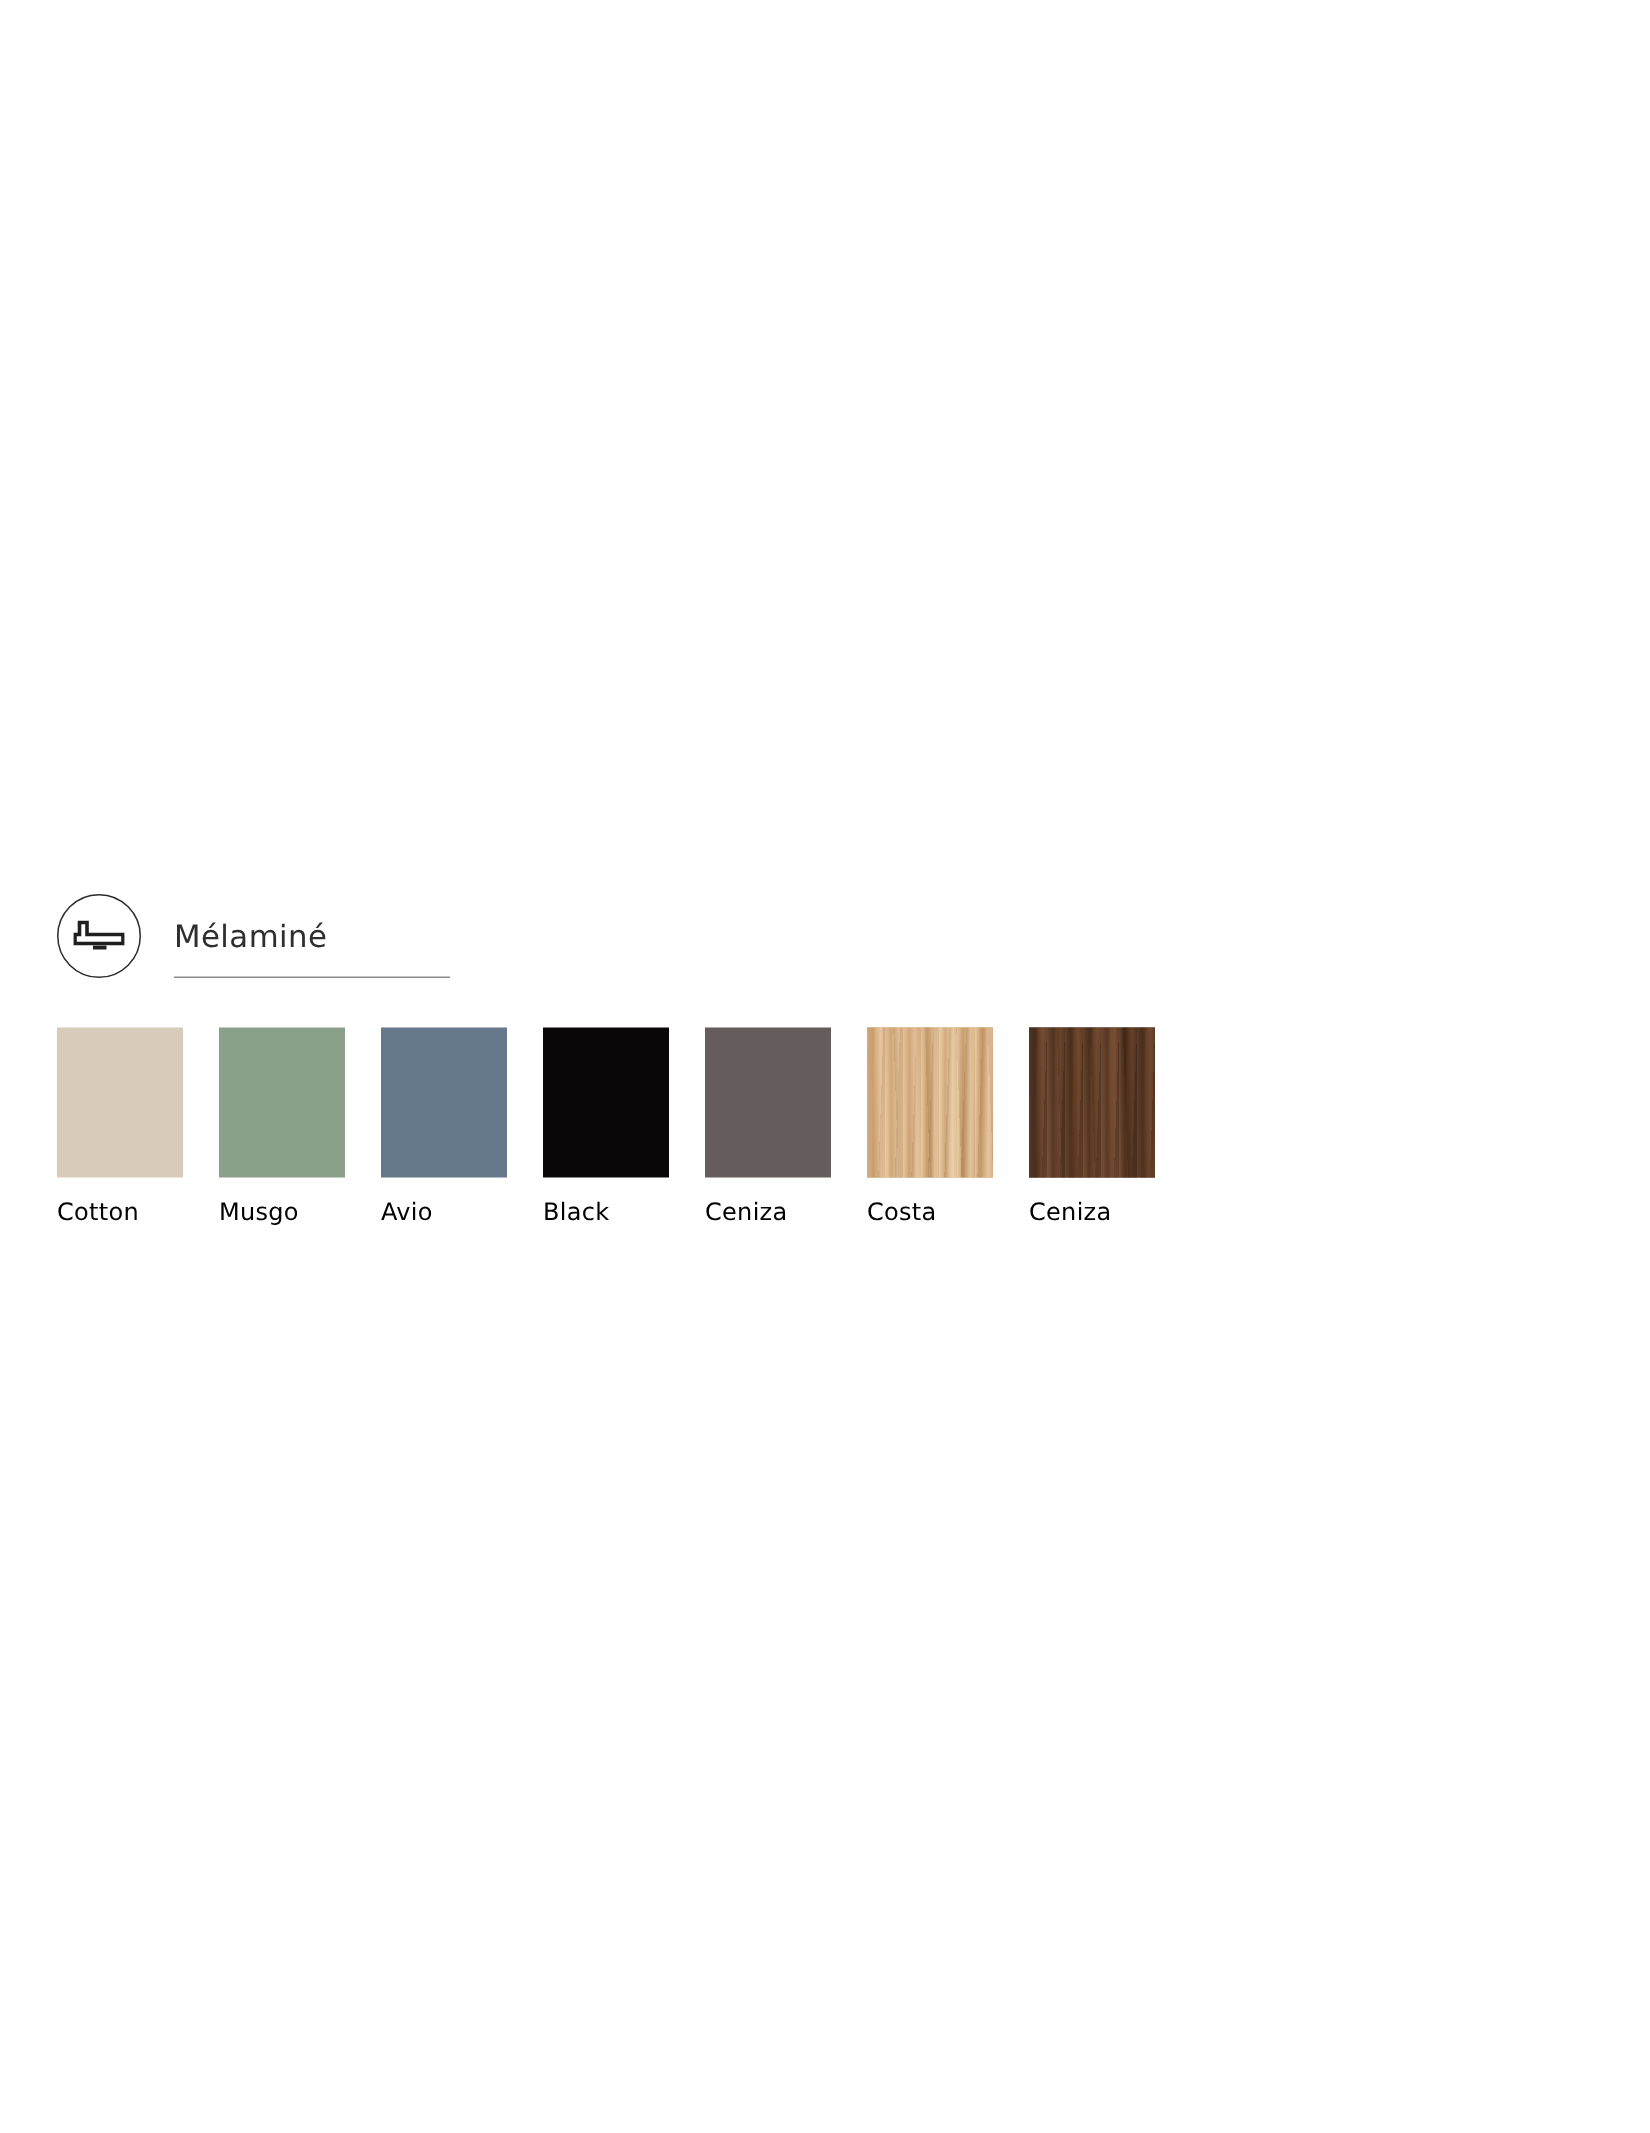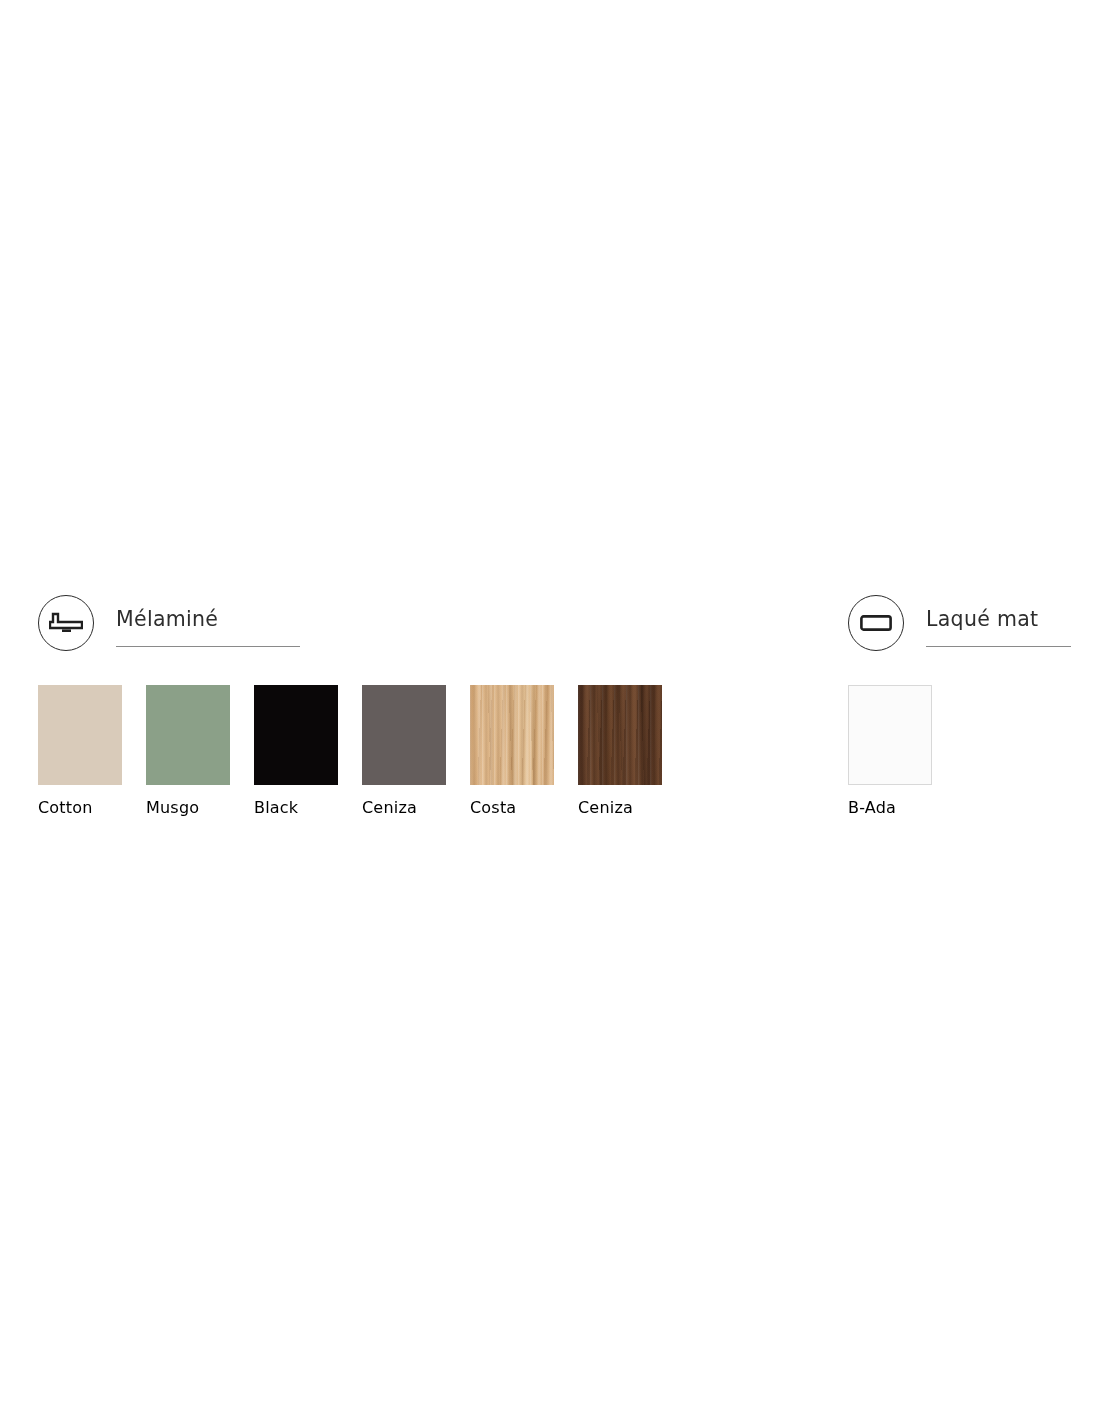--- a/index.html
+++ b/index.html
@@ -26,21 +26,21 @@
   
   .finish-group {
     position: absolute;
   }
   .finish-group.melamine  { left: 38px;  top: 588px; }
   .finish-group.lacquer   { left: 848px; top: 588px; }
 
   
   .group-header {
     display: flex;
-    align-items: center;
+    align-items: flex-end;
     height: 64px;
   }
   .icon-circle {
     width: 56px;
     height: 56px;
     min-width: 56px;
     border: 1.4px solid #2b2b2b;
     border-radius: 50%;
     display: flex;
     align-items: center;
@@ -161,20 +161,24 @@
       <div class="swatch-item">
         <span class="swatch-chip" style="background-color:#d9cbba"></span>
         <div class="swatch-label">Cotton</div>
       </div>
 
       <div class="swatch-item">
         <span class="swatch-chip" style="background-color:#8ba088"></span>
         <div class="swatch-label">Musgo</div>
       </div>
 
+      <div class="swatch-item">
+        <span class="swatch-chip" style="background-color:#65798a"></span>
+        <div class="swatch-label">Avio</div>
+      </div>
 
       <div class="swatch-item">
         <span class="swatch-chip" style="background-color:#0a0708"></span>
         <div class="swatch-label">Black</div>
       </div>
 
       <div class="swatch-item">
         <span class="swatch-chip" style="background-color:#645d5c"></span>
         <div class="swatch-label">Ceniza</div>
       </div>
@@ -187,38 +191,17 @@
       <div class="swatch-item">
         <span class="swatch-chip wood-valenti"></span>
         <div class="swatch-label">Ceniza</div>
       </div>
 
     </div>
   </section>
 
   <section class="finish-group lacquer">
 
-    <div class="group-header">
-
-      <div class="icon-circle">
-
-        <svg width="32" height="16" viewBox="0 0 32 16" aria-hidden="true">
-          <rect x="1.4" y="1.4" width="29.2" height="13.2" rx="2.2" ry="2.2" fill="none" stroke="#1f1f1f" stroke-width="2.6"></rect>
-        </svg>
-      </div>
-
-      <div class="group-title-wrap">
-        <div class="group-title">Laqué mat</div>
-        <div class="group-rule"></div>
-      </div>
-
-    </div>
-
-    <div class="swatch-row">
-      <div class="swatch-item">
-        <span class="swatch-chip bordered" style="background-color:#fbfbfb"></span>
-        <div class="swatch-label">B-Ada</div>
-      </div>
-    </div>
+
 
   </section>
 
 </div>
 
 </body></html>

